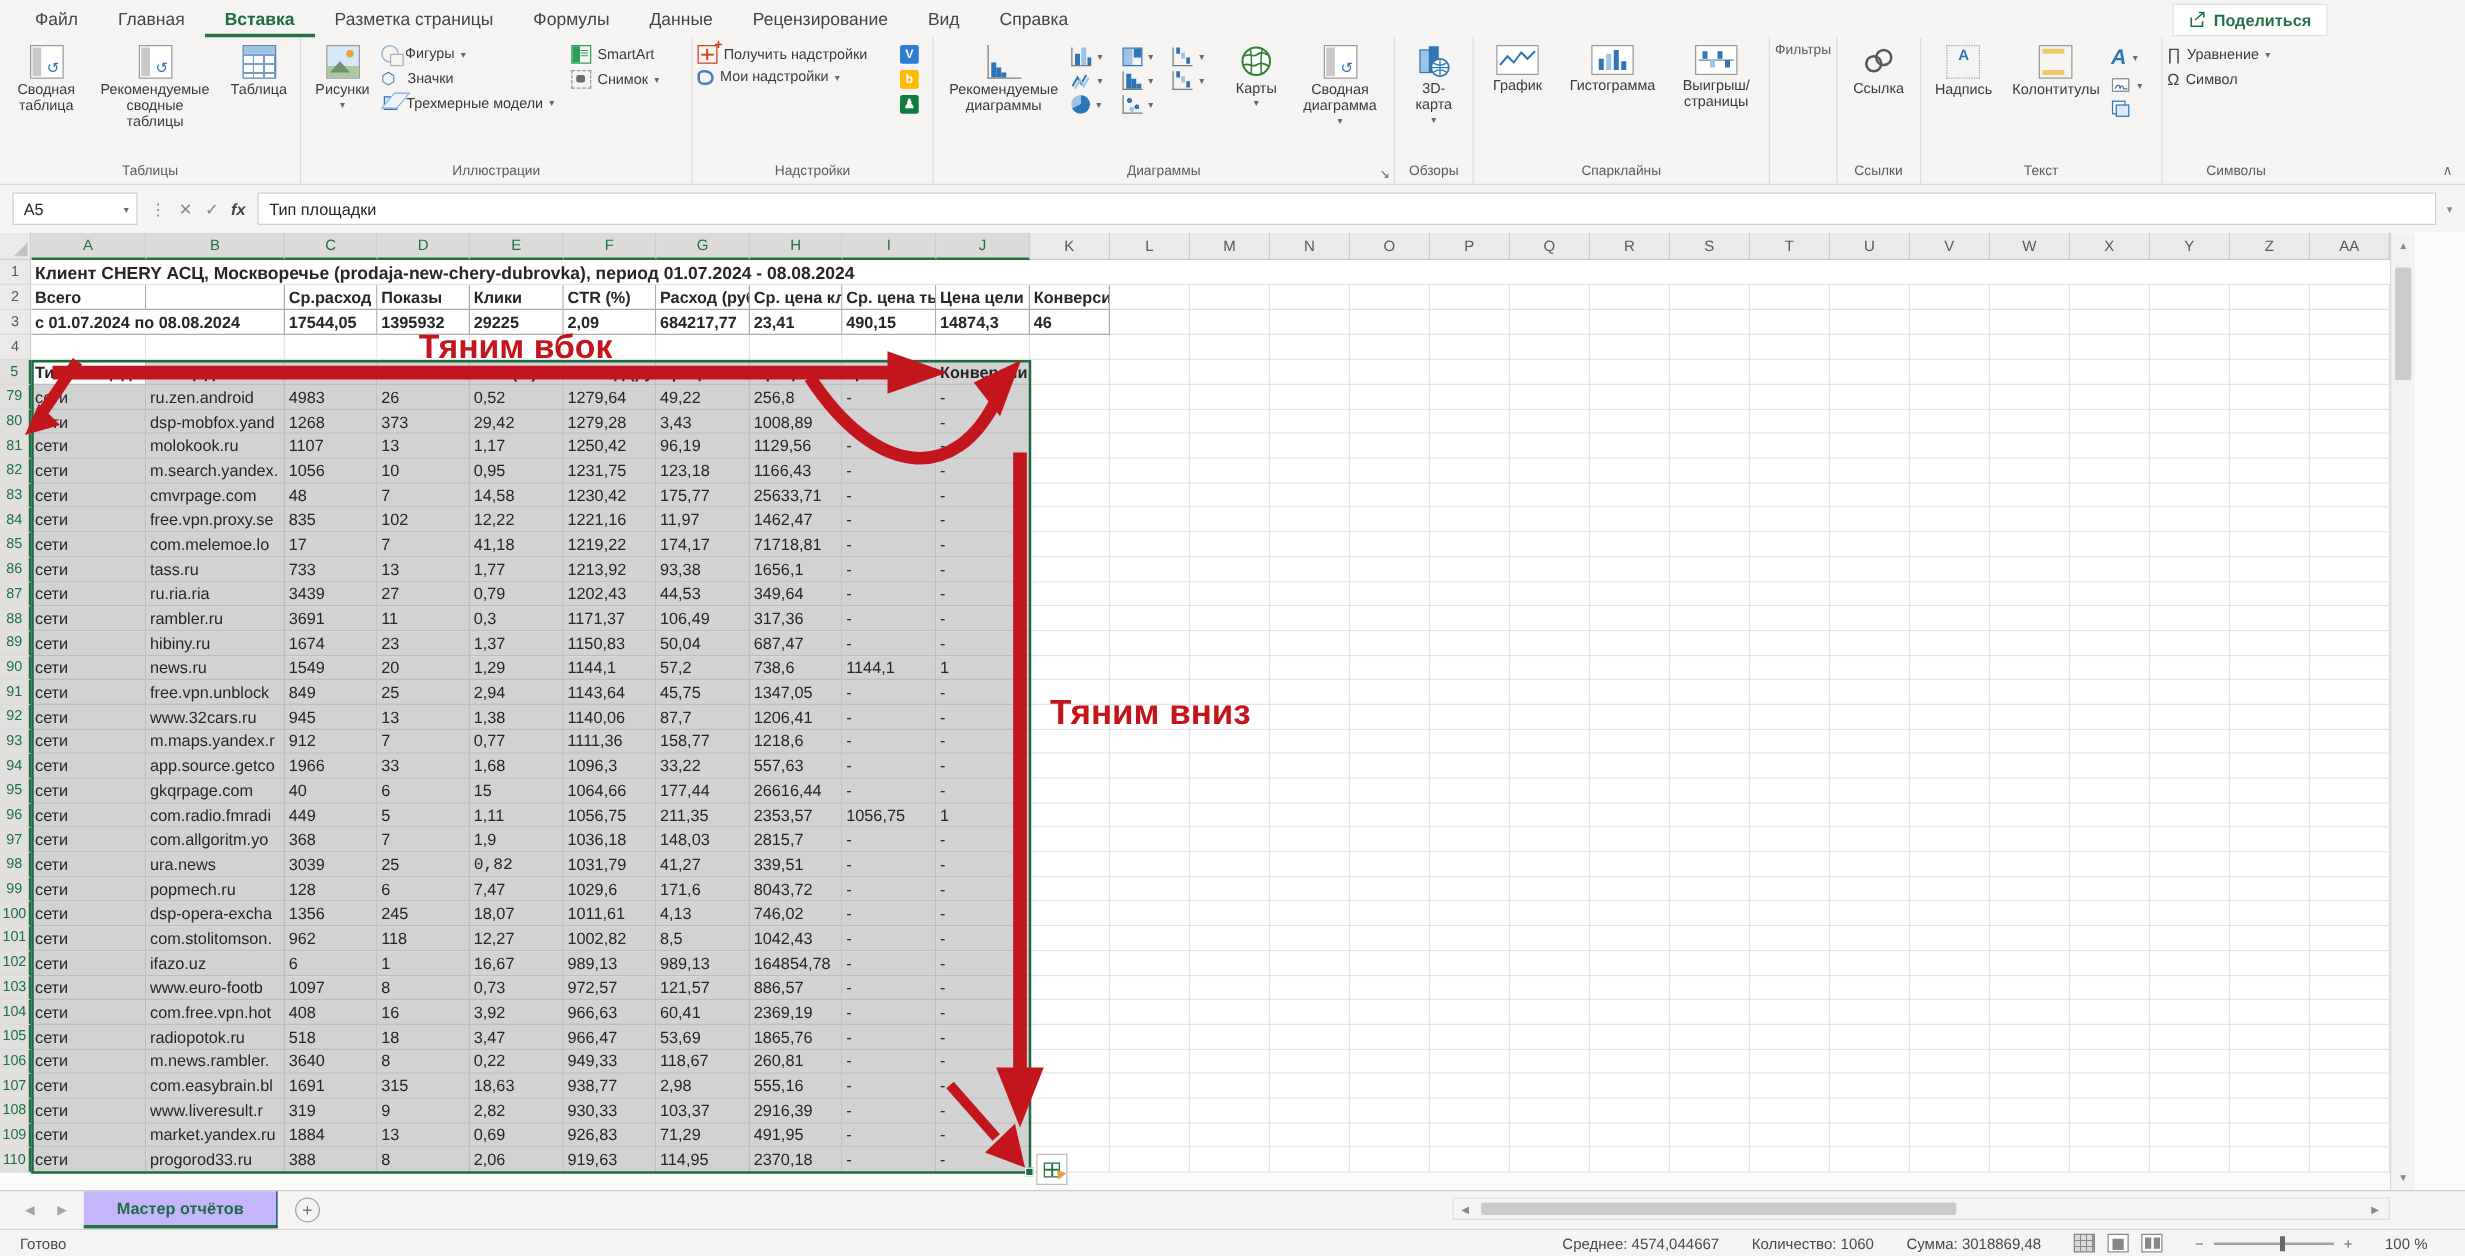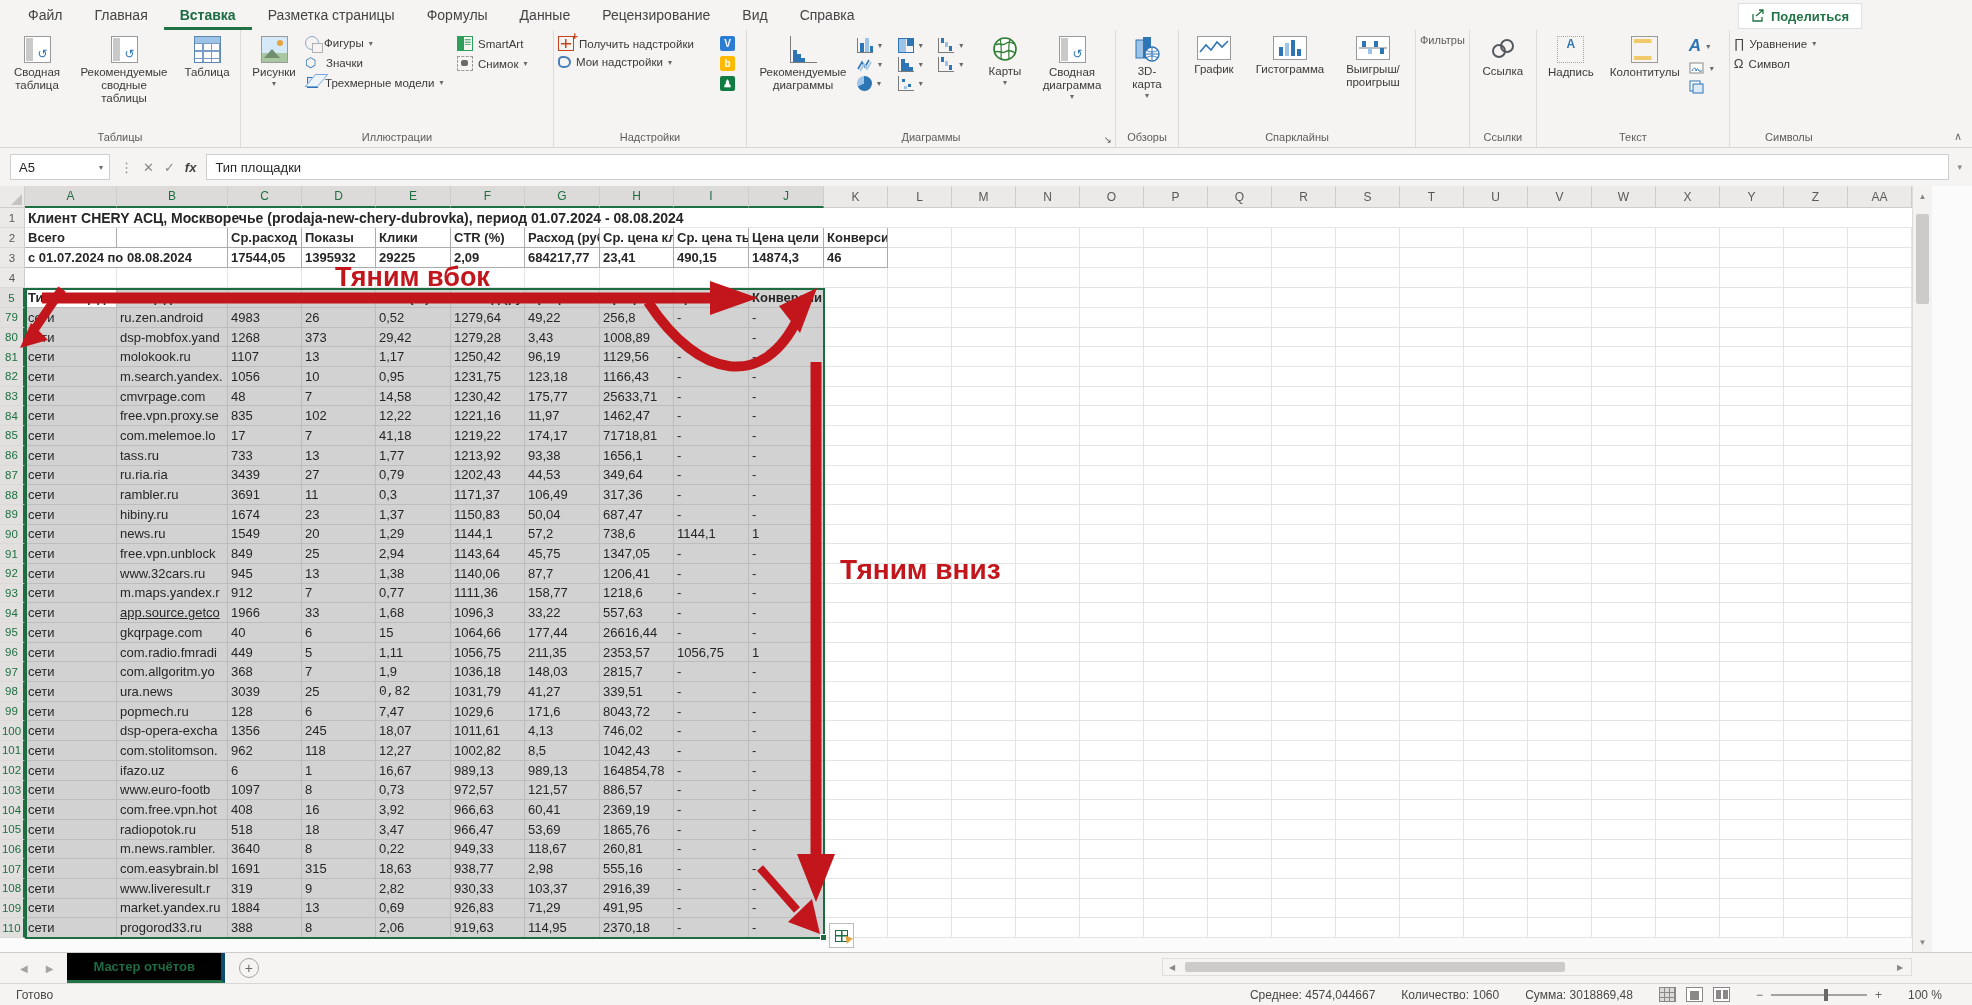--- a/index.html
+++ b/index.html
@@ -121,22 +121,22 @@
   .atext { position:absolute; color:var(--red,#c3161c); font-weight:bold; pointer-events:none; }
   .qa { position:absolute; left:829px; top:737px; width:25px; height:25px; background:#fff; border:1px solid #bdbdbd;
     display:flex; align-items:center; justify-content:center; }
   .qa .g1 { width:13px; height:12px; border:1.5px solid #1e6f42; background-image:linear-gradient(#1e6f42 0 0),linear-gradient(90deg,#1e6f42 0 0);
     background-size:100% 1.5px,1.5px 100%; background-position:center; background-repeat:no-repeat; position:relative; }
   .qa .g1::after { content:""; position:absolute; right:-5px; bottom:-3px; width:0; height:0;
     border-left:4px solid transparent; border-right:4px solid transparent; border-top:7px solid #e8a33d; transform:rotate(20deg); }
   
   .sheetbar { position:absolute; left:0; right:0; bottom:22px; height:31px; background:#f5f4f2; border-top:1px solid #cfcdcb; display:flex; align-items:stretch; }
   .snav { display:flex; align-items:center; gap:18px; padding:0 14px 0 20px; color:#a5a3a1; font-size:10px; }
-  .stab { background:#000000; color:#1e6b43; font-weight:bold; font-size:13px; display:flex; align-items:center;
-    padding:0 26px; border-bottom:3px solid #217346; border-right:4px solid #0c4a6e; cursor:pointer; }
+  .stab { background:#c4b5fd; color:#1e6b43; font-weight:bold; font-size:13px; display:flex; align-items:center;
+    padding:0 26px; border-bottom:3px solid #217346; border-right:1px solid #0c4a6e; cursor:pointer; }
   .addsheet { width:20px; height:20px; border:1px solid #a5a3a1; border-radius:50%; color:#6a6866; font-size:14px;
     display:flex; align-items:center; justify-content:center; margin:auto 0 auto 14px; cursor:pointer; }
   .hscroll { position:absolute; right:60px; top:5px; width:750px; height:18px; background:#f5f4f2; border:1px solid #e0dedc; display:flex; align-items:center; }
   .hscroll .arr { width:18px; text-align:center; font-size:8px; color:#8a8886; }
   .hthumb { position:absolute; left:22px; width:380px; top:3px; bottom:3px; background:#cdcbc9; border-radius:2px; }
   .hright { position:absolute; right:2px; font-size:8px; color:#8a8886; }
   
   .statusbar { position:absolute; left:0; right:0; bottom:0; height:22px; background:#f5f4f2; border-top:1px solid #d8d6d4;
     display:flex; align-items:center; font-size:12px; color:#4a4846; }
   .st-left { padding-left:16px; }
@@ -357,21 +357,21 @@
       </div>
       <div class="rbtn" style="width:76px">
         <span class="sparkicon"><svg width="32" height="22" viewBox="0 0 32 22">
               <line x1="2" y1="11" x2="30" y2="11" stroke="#7a7a7a"></line>
               <rect x="5" y="4" width="4" height="6" fill="#2e75b6"></rect>
               <rect x="11" y="11" width="4" height="6" fill="#9dc3e6"></rect>
               <rect x="17" y="4" width="4" height="6" fill="#2e75b6"></rect>
               <rect x="23" y="11" width="4" height="6" fill="#2e75b6"></rect>
             </svg></span>
         <span class="blbl">Выигрыш/
-проигрыш</span>
+страницы</span>
       </div>
     </div>
     <div class="rlabel">Спарклайны</div>
   </div>
 
   <div class="rgroup">
     <div class="rlabel">Фильтры</div>
   </div>
 
   <div class="rgroup">
@@ -1057,21 +1057,21 @@
         <div class="cell" style="width: 64px;"></div>
         <div class="cell" style="width: 64px;"></div>
         <div class="cell" style="width: 64px;"></div>
         <div class="cell" style="width: 64px;"></div>
         <div class="cell" style="width: 64px;"></div>
         <div class="cell" style="width: 64px;"></div>
       </div>
       <div class="row dr">
         <div class="gut selg">94</div>
         <div class="cell selc" style="width: 92px;">сети</div>
-        <div class="cell selc" style="width: 111px; text-decoration: underline;">app.source.getco</div>
+        <div class="cell selc" style="width: 111px;">app.source.getco</div>
         <div class="cell selc" style="width: 74px;">1966</div>
         <div class="cell selc" style="width: 74px;">33</div>
         <div class="cell selc" style="width: 75px;">1,68</div>
         <div class="cell selc" style="width: 74px;">1096,3</div>
         <div class="cell selc" style="width: 75px;">33,22</div>
         <div class="cell selc" style="width: 74px;">557,63</div>
         <div class="cell selc" style="width: 75px;">-</div>
         <div class="cell selc" style="width: 75px;">-</div>
         <div class="cell" style="width: 64px;"></div>
         <div class="cell" style="width: 64px;"></div>

